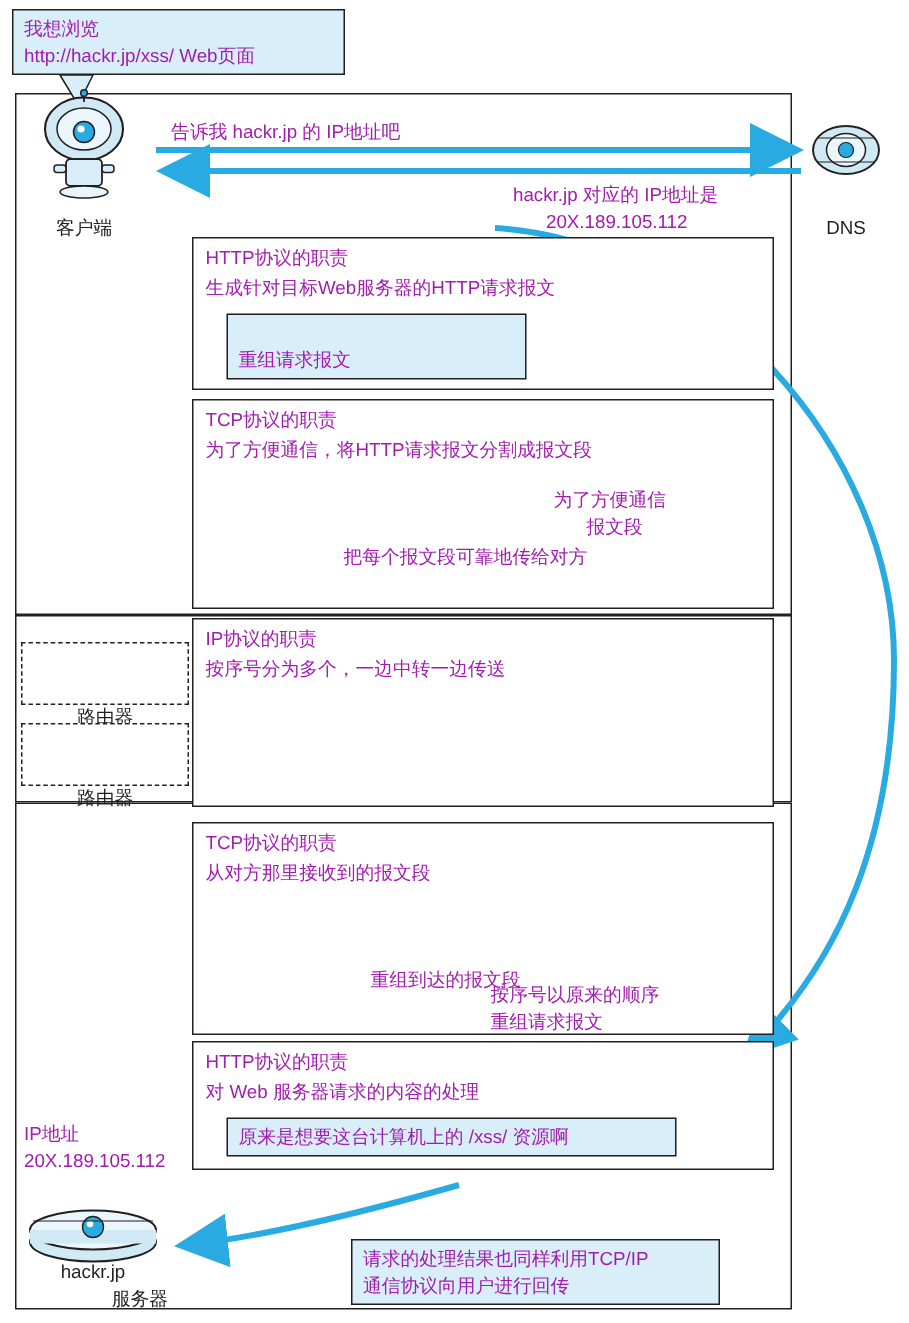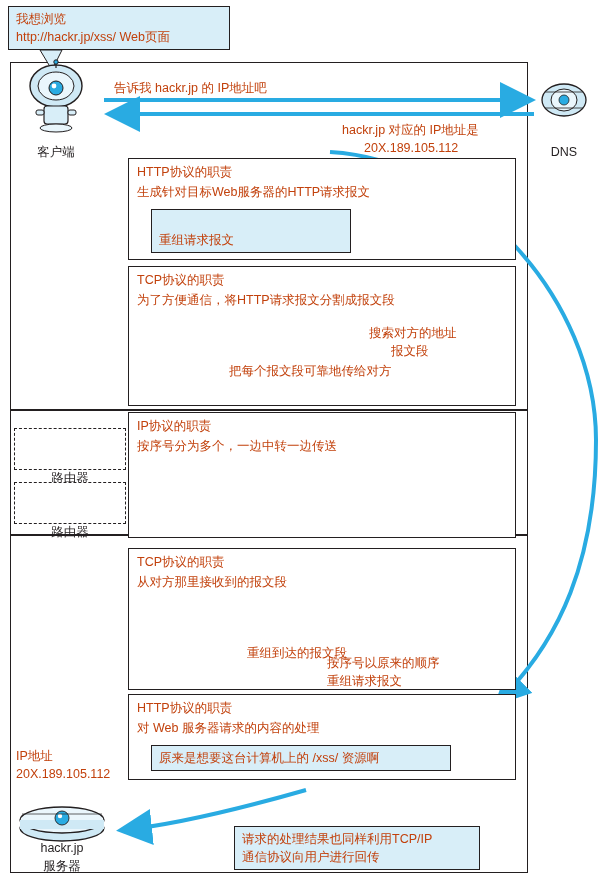--- a/index.html
+++ b/index.html
@@ -1,21 +1,21 @@
 <!DOCTYPE html>
 <html><head>
 <meta charset="utf-8">
 <style>
   html,body{margin:0;padding:0;background:#ffffff;}
   body{font-family:"Liberation Sans","DejaVu Sans",sans-serif;}
   #page{position:relative;width:606px;height:882px;overflow:hidden;background:#fff;}
   .box{position:absolute;box-sizing:border-box;border:1px solid #231f20;background:#fff;}
   .panel{position:absolute;box-sizing:border-box;border:1px solid #231f20;background:#fff;}
   .callout{position:absolute;box-sizing:border-box;background:#d8eef8;border:1px solid #231f20;}
-  .txt{position:absolute;color:#c2410c;font-size:12.5px;line-height:16px;white-space:pre;}
+  .txt{position:absolute;color:#a21caf;font-size:12.5px;line-height:16px;white-space:pre;}
   .txtc{position:absolute;color:#231f20;font-size:12.5px;line-height:16px;text-align:center;}
   .dashbox{position:absolute;box-sizing:border-box;border:1px dashed #231f20;background:#fff;}
   svg{position:absolute;left:0;top:0;overflow:visible;}
 </style>
 </head>
 <body>
 
 <div id="page">
 
   <div class="callout" style="left:8px;top:6px;width:222px;height:44px;">
@@ -163,21 +163,21 @@
     <div class="txt" style="left:8px;top:5px;">HTTP协议的职责</div>
     <div class="txt" style="left:8px;top:25px;">生成针对目标Web服务器的HTTP请求报文</div>
     <div class="callout" style="left:22px;top:50px;width:200px;height:44px;">
       <div class="txt" style="left:7px;top:22px;">重组请求报文</div>
     </div>
   </div>
 
   <div class="panel" style="left:128px;top:266px;width:388px;height:140px;">
     <div class="txt" style="left:8px;top:5px;">TCP协议的职责</div>
     <div class="txt" style="left:8px;top:25px;">为了方便通信，将HTTP请求报文分割成报文段</div>
-    <div class="txt" style="left:240px;top:58px;">搜索对方的地址</div>
+    <div class="txt" style="left:240px;top:58px;">为了方便通信</div>
     <div class="txt" style="left:262px;top:76px;">报文段</div>
     <div class="txt" style="left:100px;top:96px;">把每个报文段可靠地传给对方</div>
   </div>
 
   <div class="panel" style="left:128px;top:412px;width:388px;height:126px;">
     <div class="txt" style="left:8px;top:5px;">IP协议的职责</div>
     <div class="txt" style="left:8px;top:25px;">按序号分为多个，一边中转一边传送</div>
   </div>
 
   <div class="dashbox" style="left:14px;top:428px;width:112px;height:42px;"></div>
@@ -197,20 +197,20 @@
     <div class="txt" style="left:8px;top:5px;">HTTP协议的职责</div>
     <div class="txt" style="left:8px;top:25px;">对 Web 服务器请求的内容的处理</div>
     <div class="callout" style="left:22px;top:50px;width:300px;height:26px;">
       <div class="txt" style="left:7px;top:4px;">原来是想要这台计算机上的 /xss/ 资源啊</div>
     </div>
   </div>
 
   <div class="txt" style="left:16px;top:748px;">IP地址</div>
   <div class="txt" style="left:16px;top:766px;">20X.189.105.112</div>
   <div class="txtc" style="left:12px;top:840px;width:100px;">hackr.jp</div>
-  <div class="txtc" style="left:12px;top:858px;width:100px;">服务器</div>
+  <div class="txtc" style="left:12px;top:858px;width:100px;text-align:right;">服务器</div>
 
   <div class="callout" style="left:234px;top:826px;width:246px;height:44px;">
     <div class="txt" style="left:7px;top:22px;">通信协议向用户进行回传</div>
     <div class="txt" style="left:7px;top:4px;">请求的处理结果也同样利用TCP/IP</div>
   </div>
 
 </div>
 
 </body></html>

